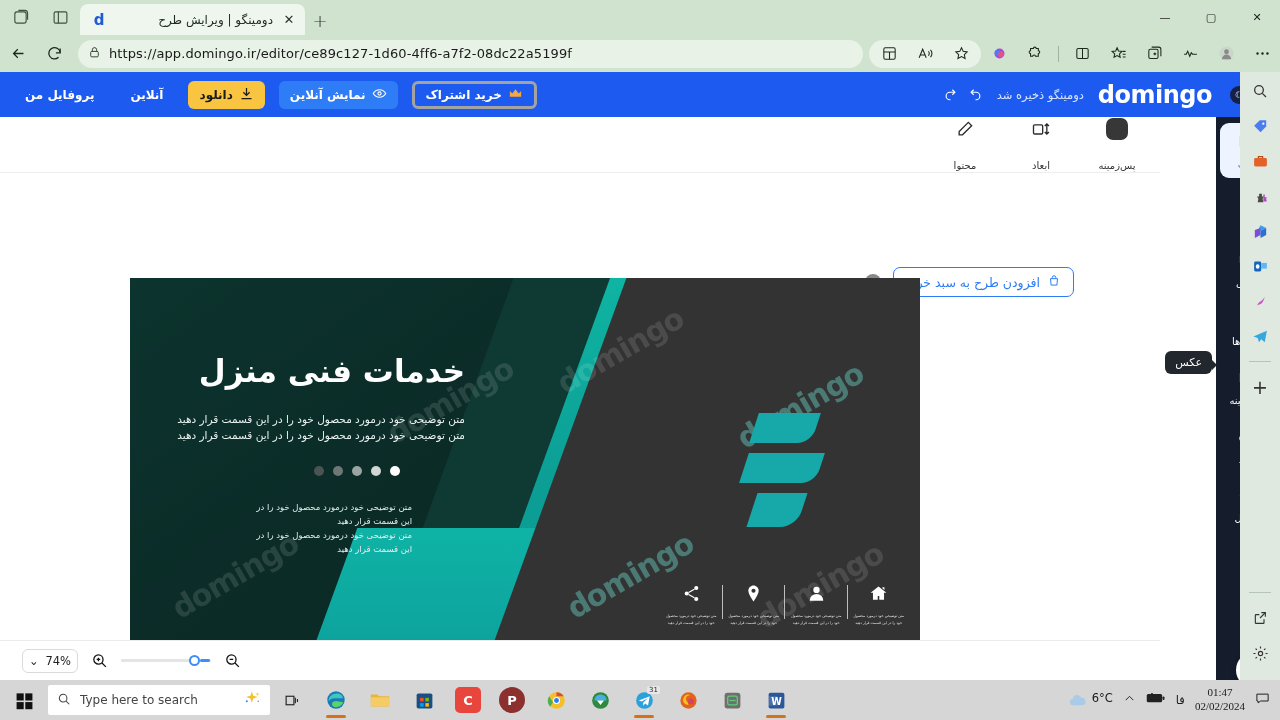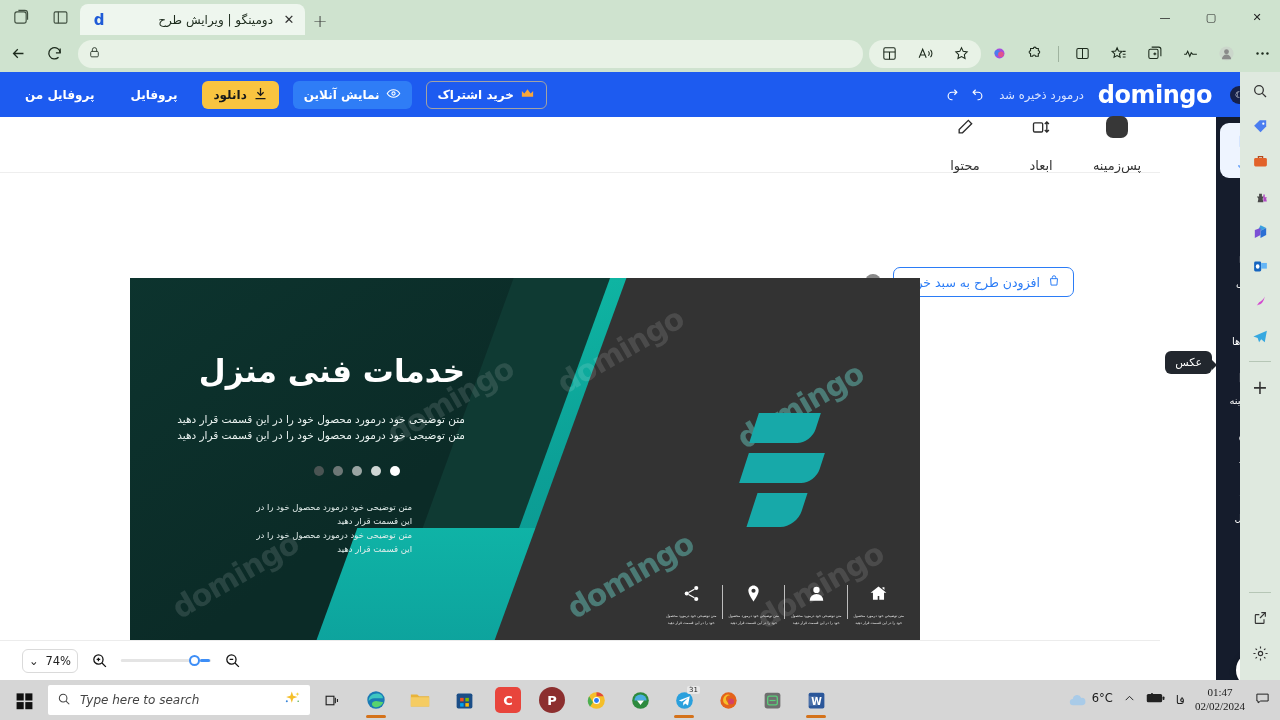--- a/index.html
+++ b/index.html
@@ -53,33 +53,33 @@
      letter-spacing:-.5px; direction:ltr; }
   .saved { font-size:11.5px; color:#d9e4ff; direction:rtl; }
   .undoredo { display:flex; gap:10px; align-items:center; color:#fff; }
   .undoredo svg { width:15px; height:15px; }
   .spacer { flex:1; }
   .abtn { display:flex; align-items:center; gap:6px; font-size:12px; border-radius:6px;
     height:28px; padding:0 11px; direction:rtl; white-space:nowrap;font-weight:bold; }
   .abtn.ghost { color:#fff; background:transparent; }
   .abtn.yellow { background:#f9c440; color:#1a1a1a; font-weight:600; }
   .abtn.lightblue { background:#2f7df6; color:#fff;text-align:right; }
-  .abtn.outline { border:1px solid #a3a3a3; color:#fff; }
+  .abtn.outline { border:3px solid #a3a3a3; color:#fff; }
   .toggle { width:36px; height:18px; background:#16214a; border-radius:10px; position:relative; }
   .toggle .knob { position:absolute; right:2px; top:2px; width:14px; height:14px; background:#fff; border-radius:50%; }
   .toggle .moon { position:absolute; left:5px; top:4px; color:#fff; font-size:9px; }
 
   
   .lefttools { position:absolute; left:0; top:45px; width:1160px; height:56px; background:#fff;
      display:flex; align-items:center; direction:rtl; padding-right:14px; gap:18px;
      border-bottom:1px solid #eee; }
   .ltool { width:58px; display:flex; flex-direction:column; align-items:center; gap:4px; }
   .ltool .ic { height:22px; display:flex; align-items:center; justify-content:center; color:#2b2b2b; }
   .ltool .ic svg { width:20px; height:20px; }
-  .ltool .lb { font-size:13px; color:#333; direction:rtl;margin-top:16px; }
+  .ltool .lb { font-size:10px; color:#333; direction:rtl;margin-top:16px; }
   .swatch { width:22px; height:22px; background:#373737; border-radius:7px; }
 
   
   .workarea { position:absolute; left:0; top:101px; width:1160px; height:507px; background:#fff; }
   .cart-row { position:absolute; right:86px; top:94px; display:flex; align-items:center; gap:12px; direction:rtl; }
   .cart-btn { border:1px solid #2b7cf6; color:#2b7cf6; border-radius:7px; height:30px;
     display:flex; align-items:center; gap:7px; padding:0 12px; font-size:12.5px; direction:rtl; background:#fff; }
   .info-dot { width:16px; height:16px; border-radius:50%; background:#888; color:#fff; font-size:10px;
      display:flex; align-items:center; justify-content:center; font-family:"DejaVu Serif",serif; }
 
@@ -161,22 +161,22 @@
   
   .winrail { position:absolute; right:0; top:72px; width:40px; height:608px; background:#dfe9df;
      display:flex; flex-direction:column; align-items:center; padding-top:6px; gap:9px; }
   .wr-ic { width:26px; height:26px; display:flex; align-items:center; justify-content:center; font-size:15px; }
   .wr-sep { width:22px; height:1px; background:#b6c6b6; margin:3px 0; }
 
   
   .taskbar { position:absolute; left:0; top:680px; width:1280px; height:40px; background:#d6d6d6;
      display:flex; align-items:center; }
   .start { width:48px; height:40px; display:flex; align-items:center; justify-content:center; }
-  .searchbox { width:262px; height:30px; background:#fff; border-radius:2px; display:flex;
-     align-items:center; gap:9px; padding:0 9px;font-style:italic; }
+  .searchbox { width:222px; height:30px; background:#fff; border-radius:2px; display:flex;
+     align-items:center; gap:9px; padding:0 9px; }
   .searchbox .ph { font-size:12px; color:#444; flex:1; }
   .tb-ic { width:44px; height:40px; display:flex; align-items:center; justify-content:center; position:relative; }
   .tb-ic.run::after { content:""; position:absolute; bottom:2px; left:12px; width:20px; height:3px;
      background:#d4721a; border-radius:2px; }
   .tray { margin-left:auto; display:flex; align-items:center; gap:10px; padding-right:10px; font-size:11.5px; color:#1a1a1a; }
   .clock { text-align:center; line-height:1.25; font-size:11px;font-family:Liberation Serif, serif; }
   .app-sq { width:26px; height:26px; border-radius:5px; display:flex; align-items:center;
      justify-content:center; font-size:13px; color:#fff; font-weight:700; }
   .badge { position:absolute; right:6px; bottom:26px; background:#e8e8e8; color:#222; font-size:7px;
      border-radius:2px; padding:0 2px; }
@@ -226,20 +226,21 @@
           <path d="M20 5v6h-6"></path>
         </svg>
     </div>
     <div class="omnibox">
       <span>
         <svg viewBox="0 0 24 24" width="13" height="13" fill="none" stroke="#2b382b" stroke-width="1.7">
           <rect x="5" y="10" width="14" height="10" rx="2"></rect>
             <path d="M8 10V7a4 4 0 018 0v3"></path>
           </svg>
       </span>
+      <span class="url">https://app.domingo.ir/editor/ce89c127-1d60-4ff6-a7f2-08dc22a5199f</span>
     </div>
     <div class="tools">
       <div class="grp">
         <div class="navicon">
           <svg viewBox="0 0 24 24" fill="none" stroke="#1c2a1c" stroke-width="1.5">
             <rect x="4" y="4" width="16" height="16" rx="2"></rect>
               <path d="M4 10h16M12 10v10"></path>
             </svg>
         </div>
         <div class="navicon">
@@ -305,21 +306,21 @@
             <circle cx="19" cy="12" r="1.7"></circle>
           </svg>
       </div>
     </div>
   </div>
 
   <div class="app">
 
     <div class="appbar">
       <div class="logo">domingo</div>
-      <div class="saved">درمورد ذخیره شد</div>
+      <div class="saved">دومینگو ذخیره شد</div>
       <div class="undoredo">
         <span>
           <svg viewBox="0 0 24 24" fill="none" stroke="#fff" stroke-width="1.8">
               <path d="M9 14l-4-4 4-4"></path>
               <path d="M5 10h8a6 6 0 110 12h-1"></path>
             </svg>
         </span>
         <span>
           <svg viewBox="0 0 24 24" fill="none" stroke="#fff" stroke-width="1.8">
               <path d="M15 14l4-4-4-4"></path>
@@ -347,21 +348,21 @@
       </div>
       <div class="abtn yellow">
         <span>
           <svg viewBox="0 0 24 24" width="15" height="15" fill="none" stroke="#1a1a1a" stroke-width="2">
             <path d="M12 3v11M7 10l5 5 5-5M4 20h16"></path>
             </svg>
         </span>
         <span>دانلود</span>
       </div>
       <div class="abtn ghost">
-        <span>پروفایل</span>
+        <span>آنلاین</span>
       </div>
       <div class="abtn ghost">
         <span>پروفایل من</span>
       </div>
       <div class="toggle" style="order:-1;margin-left:4px;">
         <span class="moon">☾</span>
         <span class="knob"></span>
       </div>
     </div>
 

